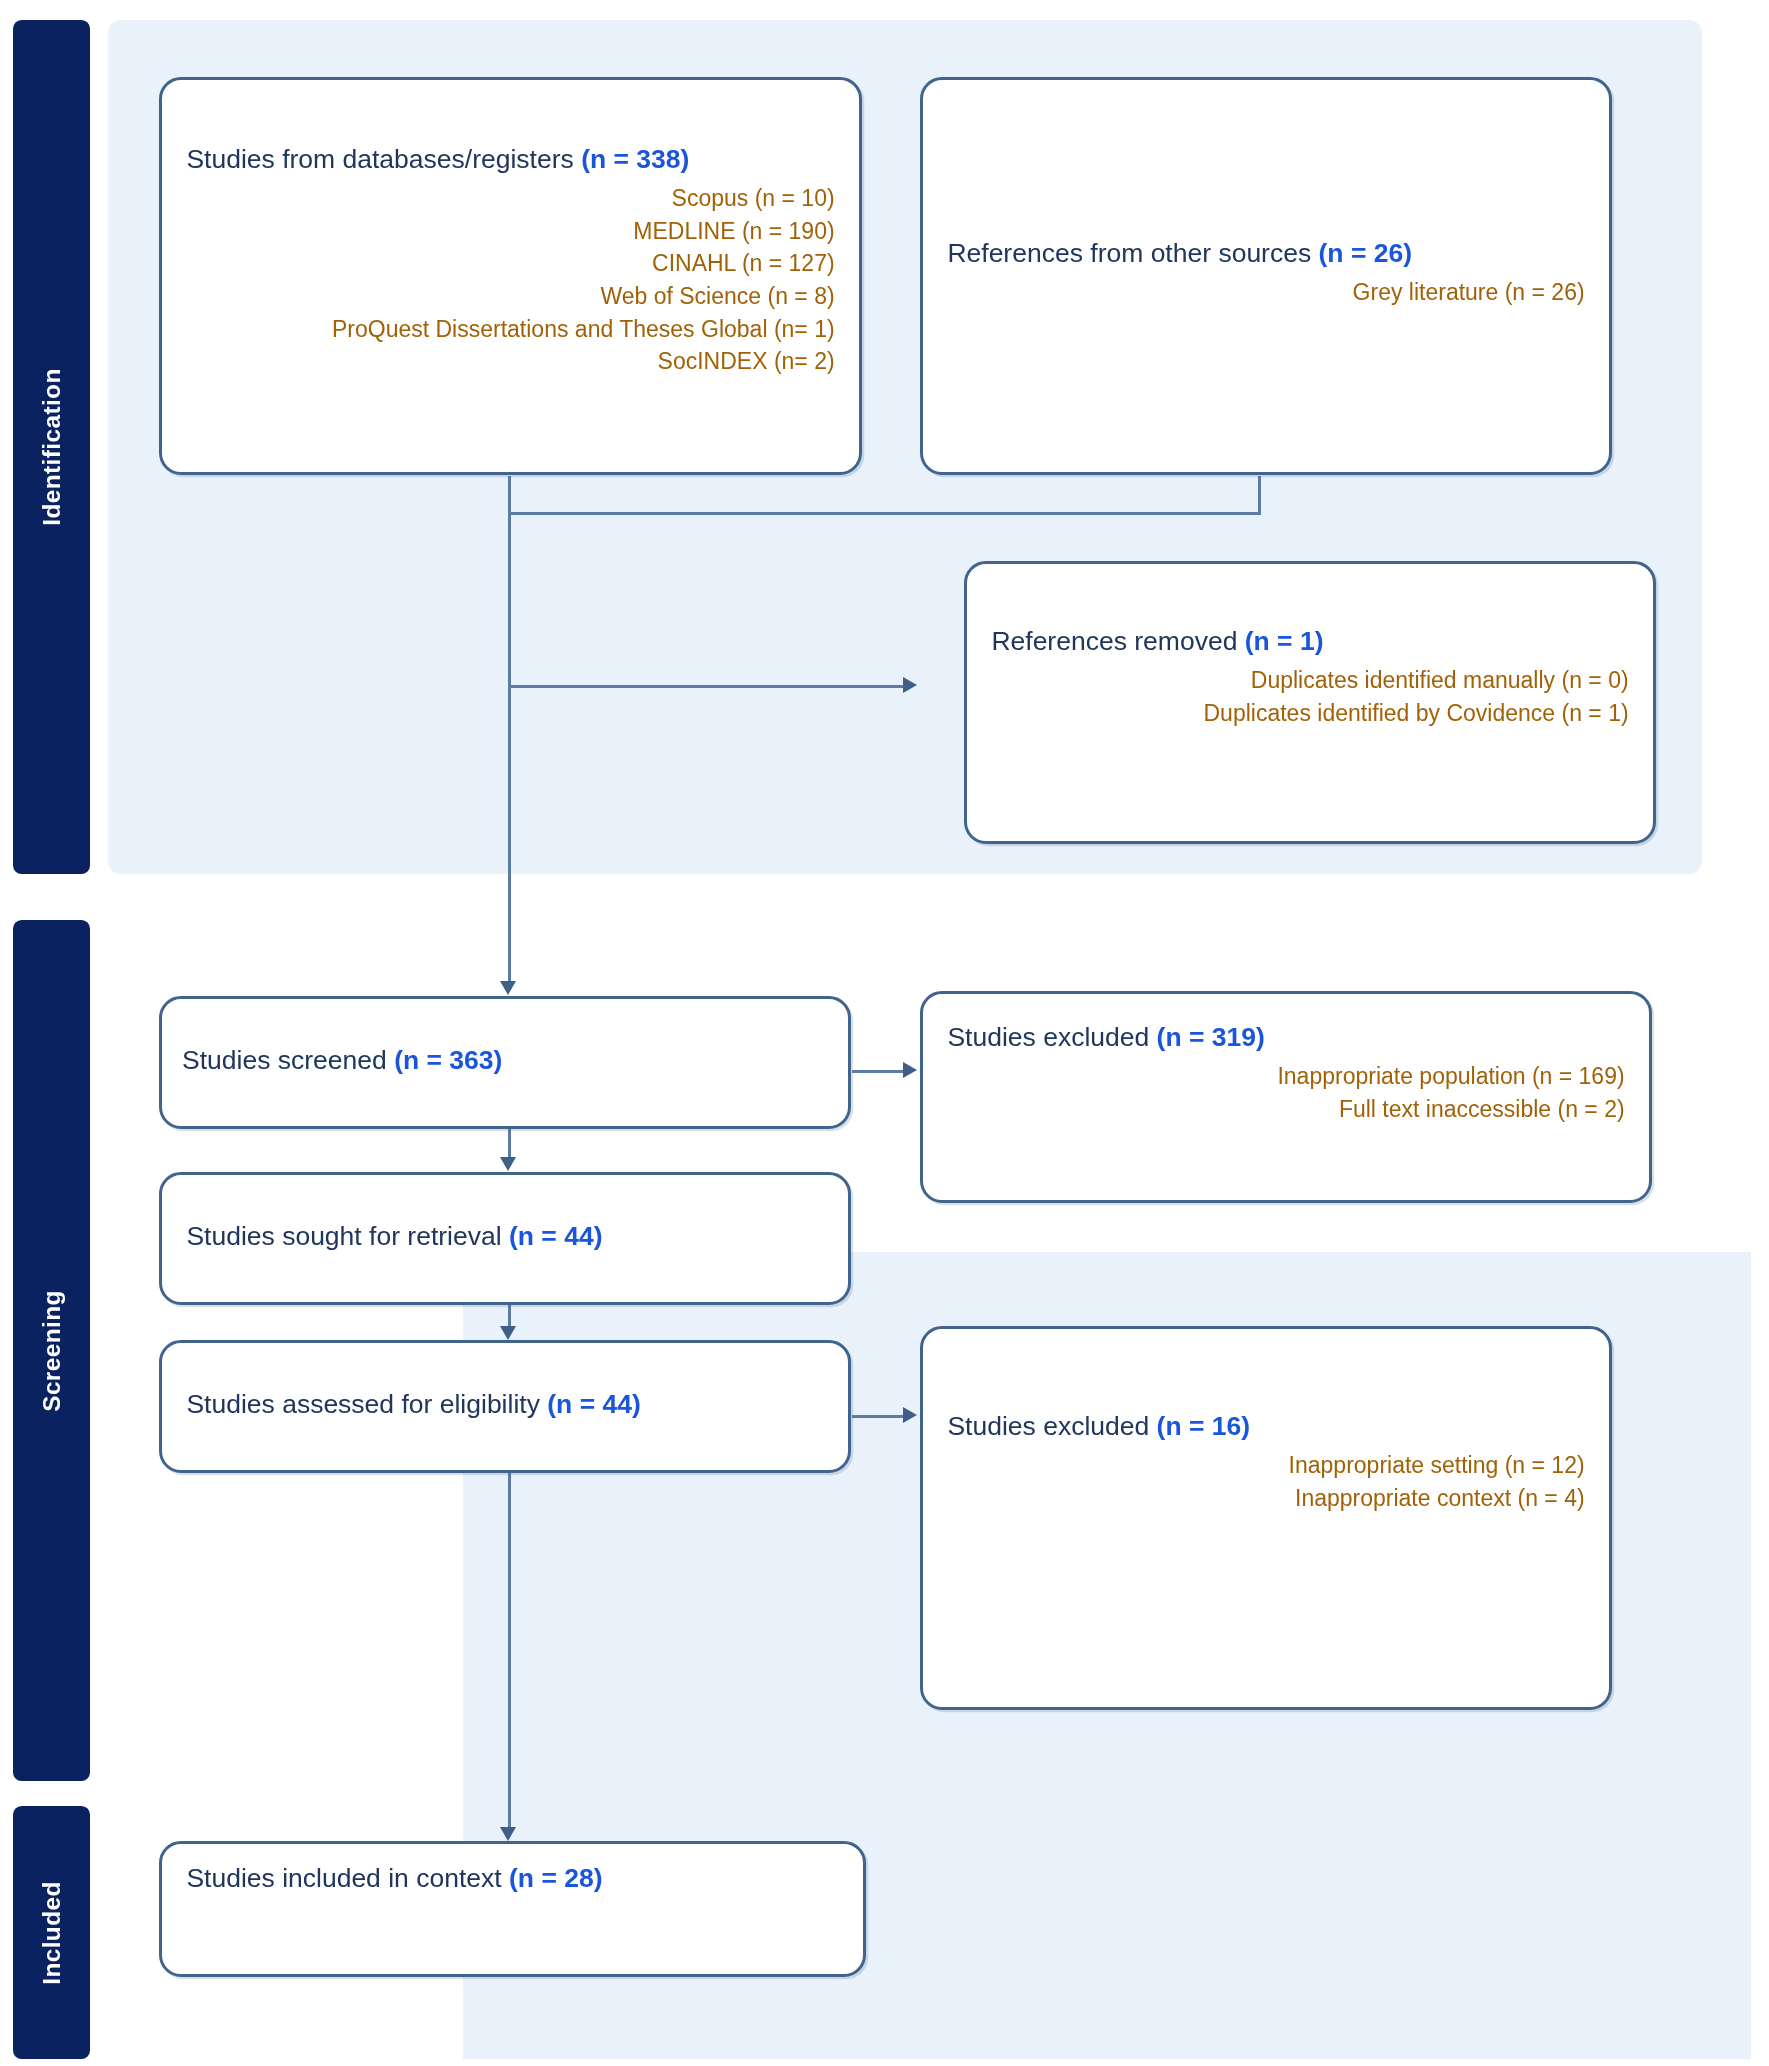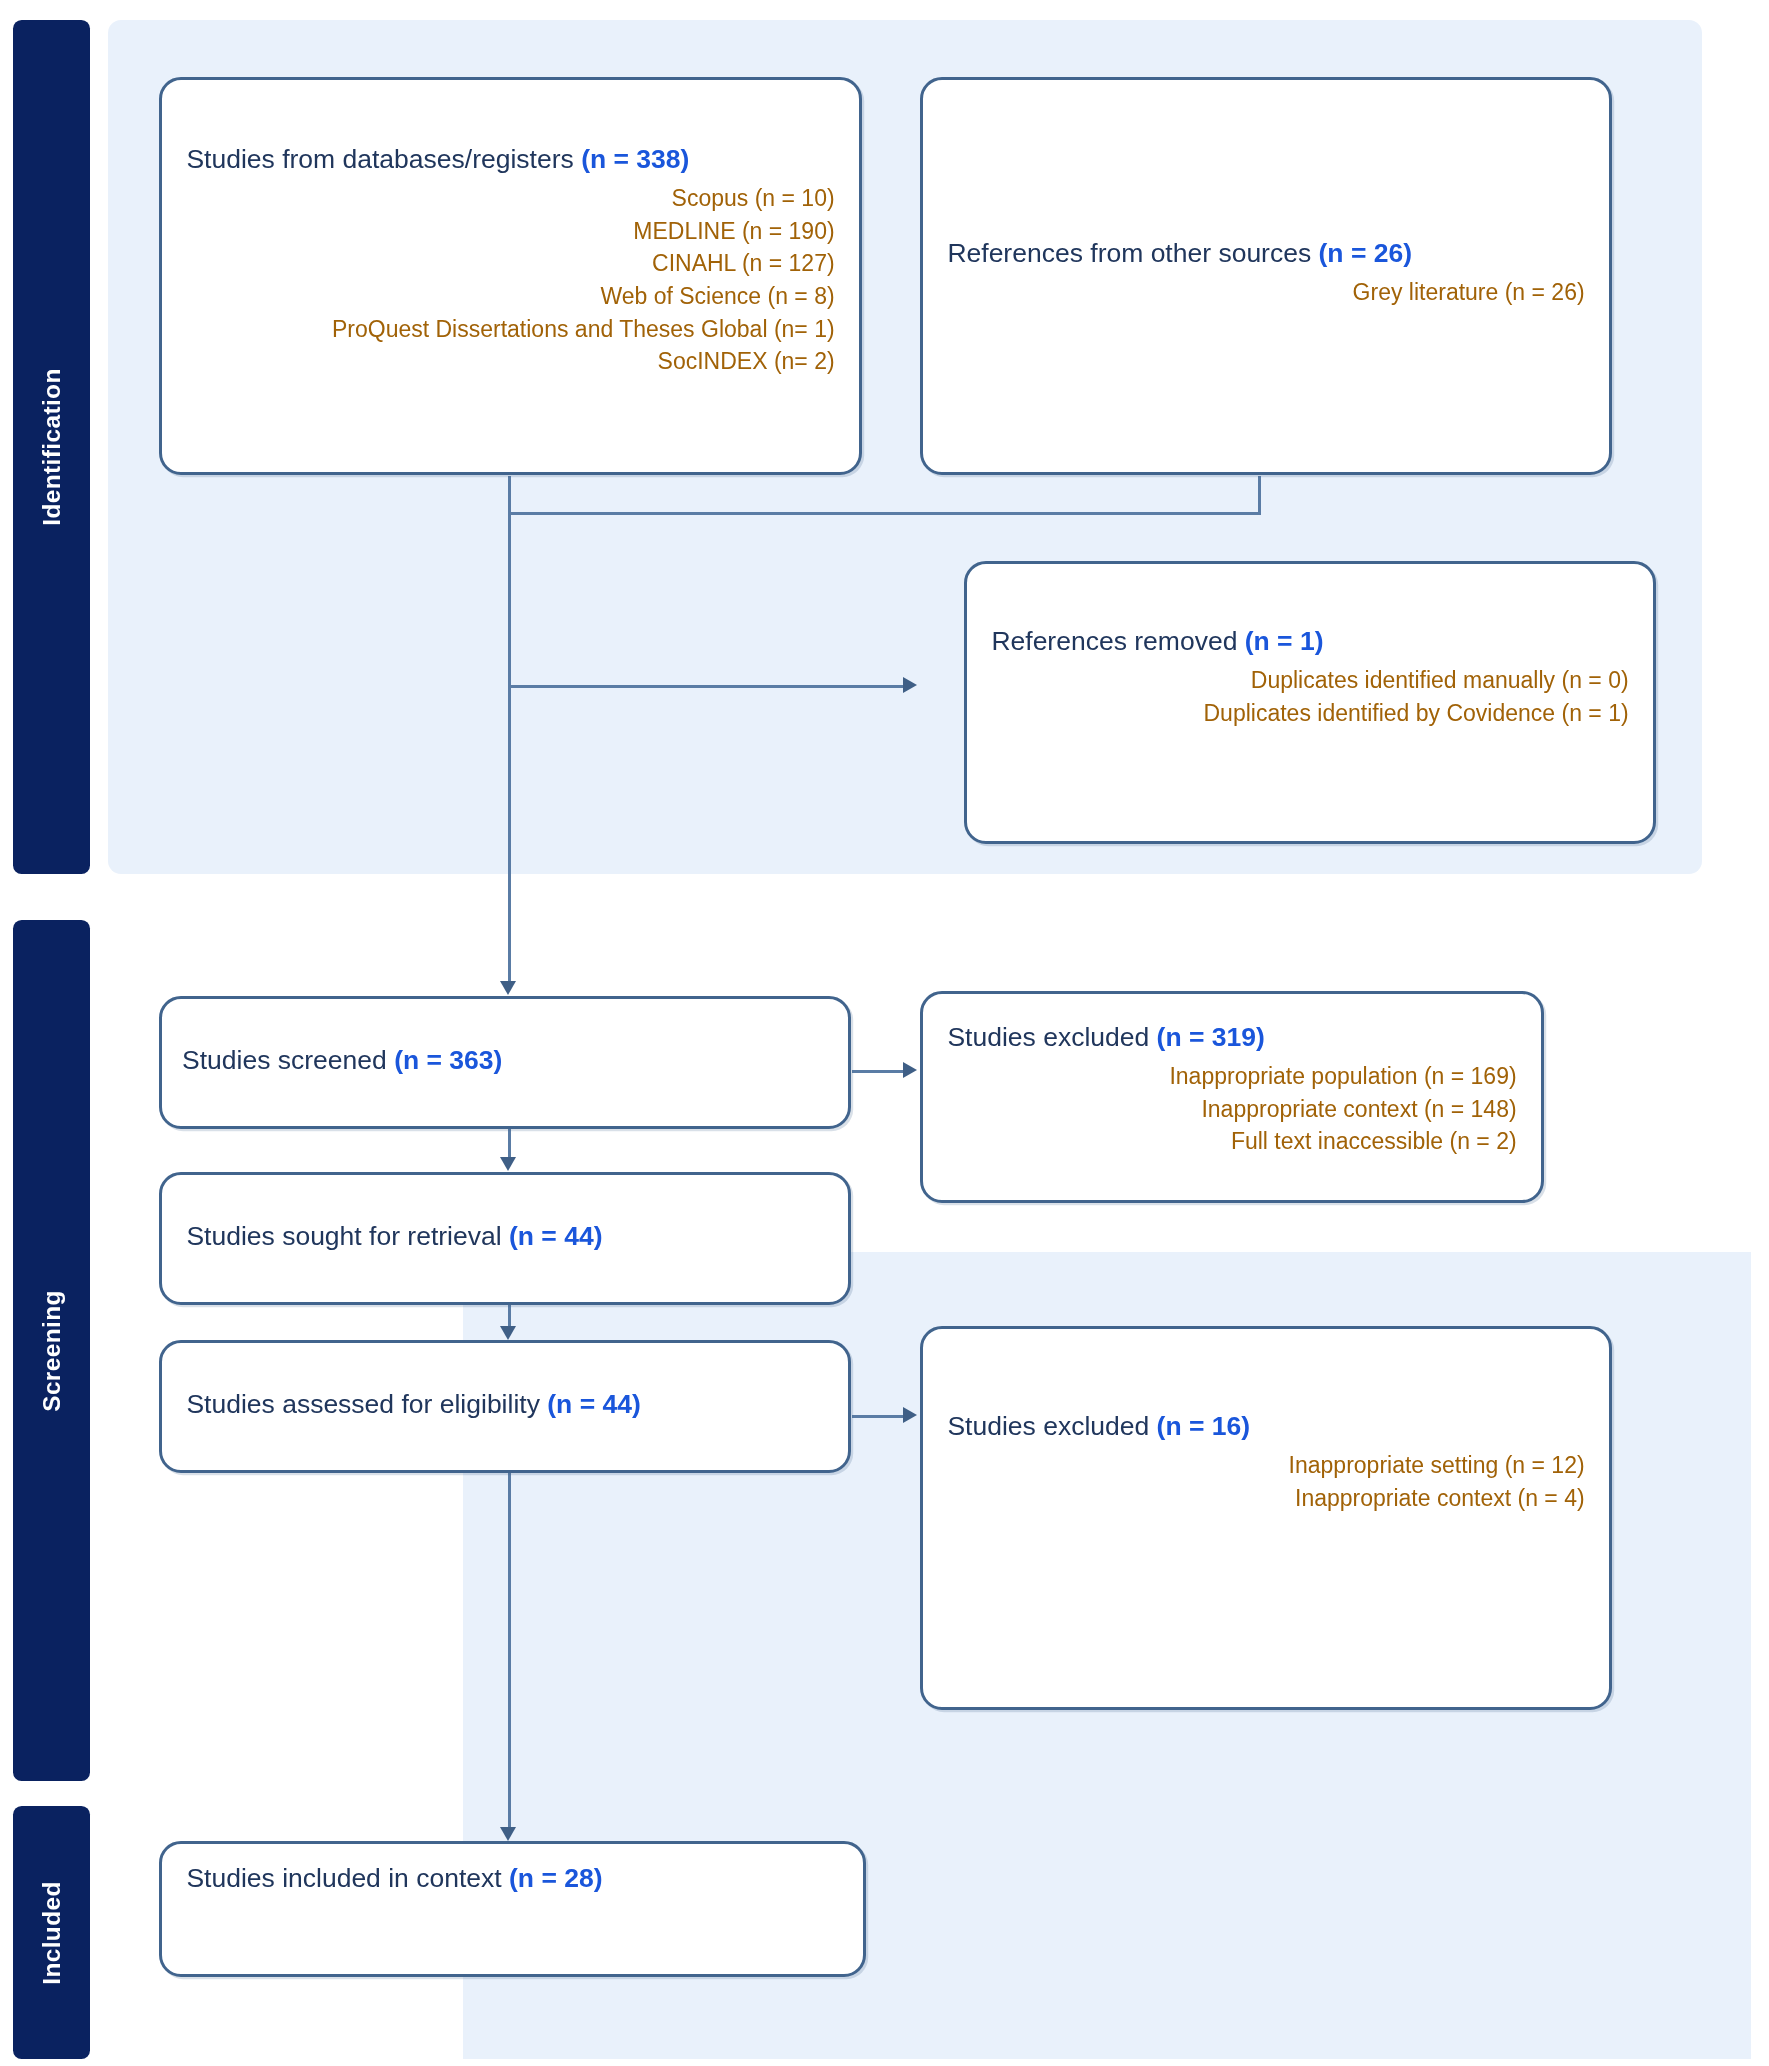--- a/index.html
+++ b/index.html
@@ -95,21 +95,21 @@
 
   #box-other-sources  { left: 920px; top: 77px;  width: 692px;  height: 398px; }
   #box-other-sources .box-body { top: 156px; }
 
   #box-references-removed { left: 964px; top: 561px; width: 692px; height: 283px; }
   #box-references-removed .box-body { top: 60px; }
 
   #box-screened       { left: 159px;  top: 996px; width: 692px; height: 133px; }
   #box-screened .box-body { top: 44px; padding-left: 20px; }
 
-  #box-excluded-1     { left: 920px; top: 991px; width: 624px; height: 212px; }
+  #box-excluded-1     { left: 920px; top: 991px; width: 732px; height: 212px; }
   #box-excluded-1 .box-body { top: 26px; }
 
   #box-sought         { left: 159px;  top: 1172px; width: 692px; height: 133px; }
   #box-sought .box-body { top: 44px; }
 
   #box-assessed       { left: 159px;  top: 1340px; width: 692px; height: 133px; }
   #box-assessed .box-body { top: 44px; }
 
   #box-excluded-2     { left: 920px; top: 1326px; width: 692px; height: 384px; }
   #box-excluded-2 .box-body { top: 80px; }
@@ -248,21 +248,20 @@
     <div class="box-body">
       <div class="headline"><span>Studies screened </span><span class="count">(n = 363)</span></div>
     </div>
   </div>
 
   <div class="flowbox" id="box-excluded-1">
     <div class="box-body">
       <div class="headline"><span>Studies excluded </span><span class="count">(n = 319)</span></div>
       <ul class="sub">
         <li>Inappropriate population (n = 169)</li>
-        <li>Inappropriate context (n = 148)</li>
         <li>Full text inaccessible (n = 2)</li>
       </ul>
     </div>
   </div>
 
   <div class="flowbox" id="box-sought">
     <div class="box-body">
       <div class="headline"><span>Studies sought for retrieval </span><span class="count">(n = 44)</span></div>
     </div>
   </div>

